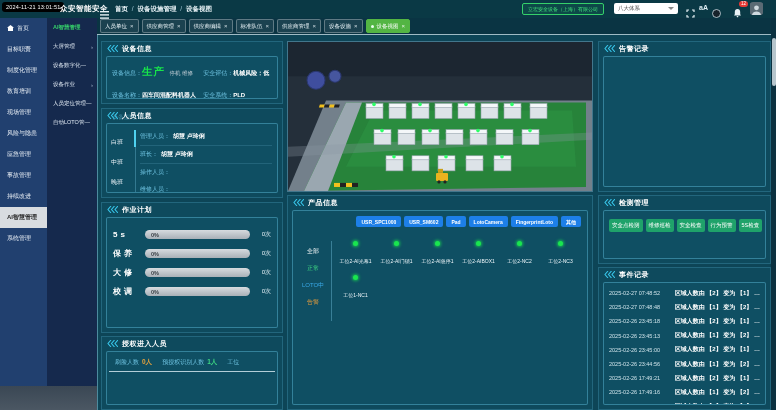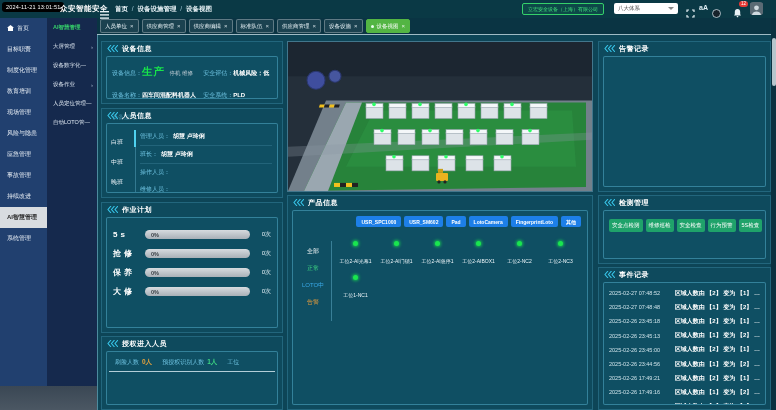--- a/index.html
+++ b/index.html
@@ -351,35 +351,35 @@
     <div class="pbody gridbg">
       <div class="wp-rows">
         <div class="wp-row">
             <span class="wp-label">5s</span>
             <span class="wp-bar">
               <i>0%</i>
             </span>
             <span class="wp-count">0次</span>
           </div>
         <div class="wp-row">
-            <span class="wp-label">抢修</span>
-            <span class="wp-bar">
-              <i>0%</i>
-            </span>
-            <span class="wp-count">0次</span>
-          </div>
-        <div class="wp-row">
             <span class="wp-label">保养</span>
             <span class="wp-bar">
               <i>0%</i>
             </span>
             <span class="wp-count">0次</span>
           </div>
         <div class="wp-row">
             <span class="wp-label">大修</span>
+            <span class="wp-bar">
+              <i>0%</i>
+            </span>
+            <span class="wp-count">0次</span>
+          </div>
+        <div class="wp-row">
+            <span class="wp-label">校调</span>
             <span class="wp-bar">
               <i>0%</i>
             </span>
             <span class="wp-count">0次</span>
           </div>
       </div>
     </div>
   </div>
 
   <div class="panel" style="left:101px;top:336px;width:182px;height:74px;">

